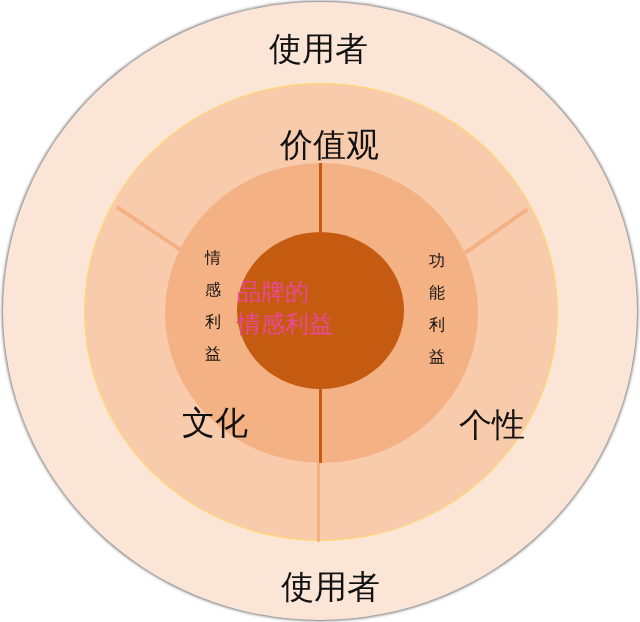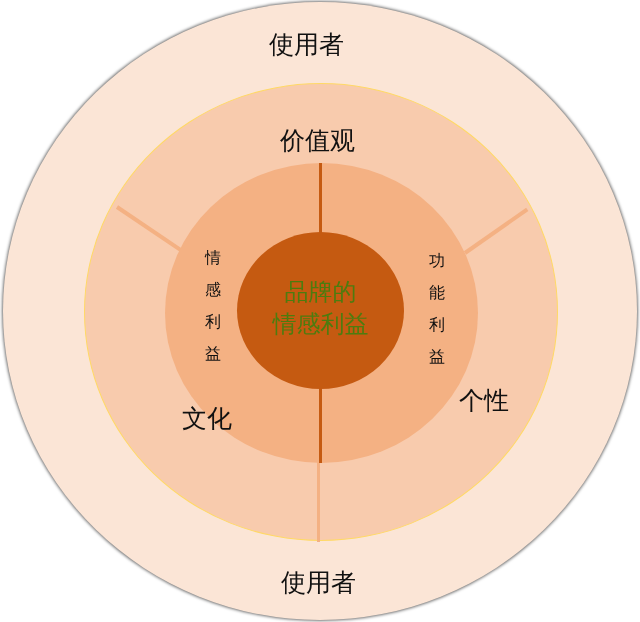--- a/index.html
+++ b/index.html
@@ -6,25 +6,25 @@
     body { width: 640px; height: 622px; position: relative; overflow: hidden;
            font-family: "DejaVu Sans", "Liberation Sans", sans-serif; color: #111; }
     .ring { position: absolute; border-radius: 50%; box-sizing: border-box; }
     #ring-outer { left: 3px; top: 2px; width: 634px; height: 618px;
                   box-shadow: 0 0 3px 1px rgba(0,0,0,0.55); }
     #ring-third { left: 84px; top: 83px; width: 474px; height: 458px;
                   border: 1.5px solid #ffd966; }
     #ring-middle { left: 165px; top: 163px; width: 313px; height: 300px; }
     #ring-center { left: 237px; top: 232px; width: 167px; height: 157px; }
     .line { position: absolute; transform-origin: 0 50%; }
-    .label { position: absolute; font-size: 25px; line-height: 1; white-space: nowrap; }
+    .label { position: absolute; font-size: 33px; line-height: 1; white-space: nowrap; }
     .vlabel { position: absolute; font-size: 16px; width: 30px; text-align: center;
               line-height: 32px; word-break: break-all; }
     #center-text { position: absolute; left: 237px; top: 276px; width: 167px;
-                   text-align: center; font-size: 24px; line-height: 32px; color: #4d7c0f; }
+                   font-size: 24px; line-height: 32px; color: #ec4899; }
   </style>
 </head>
 <body style="background: rgb(255, 255, 255);">
 
 <div class="ring" id="ring-outer" style="background: rgb(251, 229, 214);"></div>
 <div class="ring" id="ring-third" style="background: rgb(248, 203, 173); border-color: rgb(255, 217, 102);"></div>
 
 <div class="line" style="left: 117px; top: 205px; width: 77px; height: 4px; transform: rotate(34deg); background: rgb(244, 177, 131);"></div>
 <div class="line" style="left: 465px; top: 251px; width: 76px; height: 4px; transform: rotate(-35deg); background: rgb(244, 177, 131);"></div>
 <div class="line" style="left: 320px; top: 462px; width: 80px; height: 3px; transform: rotate(90deg); transform-origin: 0px 0px; background: rgb(244, 177, 131);"></div>
@@ -38,15 +38,15 @@
 
 <div id="center-text">
   <div>品牌的</div>
   <div>情感利益</div>
 </div>
 
 <div class="label" style="left:269px; top:32px;">使用者</div>
 <div class="label" style="left:281px; top:570px;">使用者</div>
 <div class="label" style="left:280px; top:128px;">价值观</div>
 <div class="label" style="left:136px; top:406px;margin-left:46px;">文化</div>
-<div class="label" style="left:459px; top:388px;text-align:center;">个性</div>
+<div class="label" style="left:459px; top:408px;text-align:center;">个性</div>
 <div class="vlabel" style="left:198px; top:242px;">情感利益</div>
 <div class="vlabel" style="left:422px; top:245px;">功能利益</div>
 
 </body></html>

